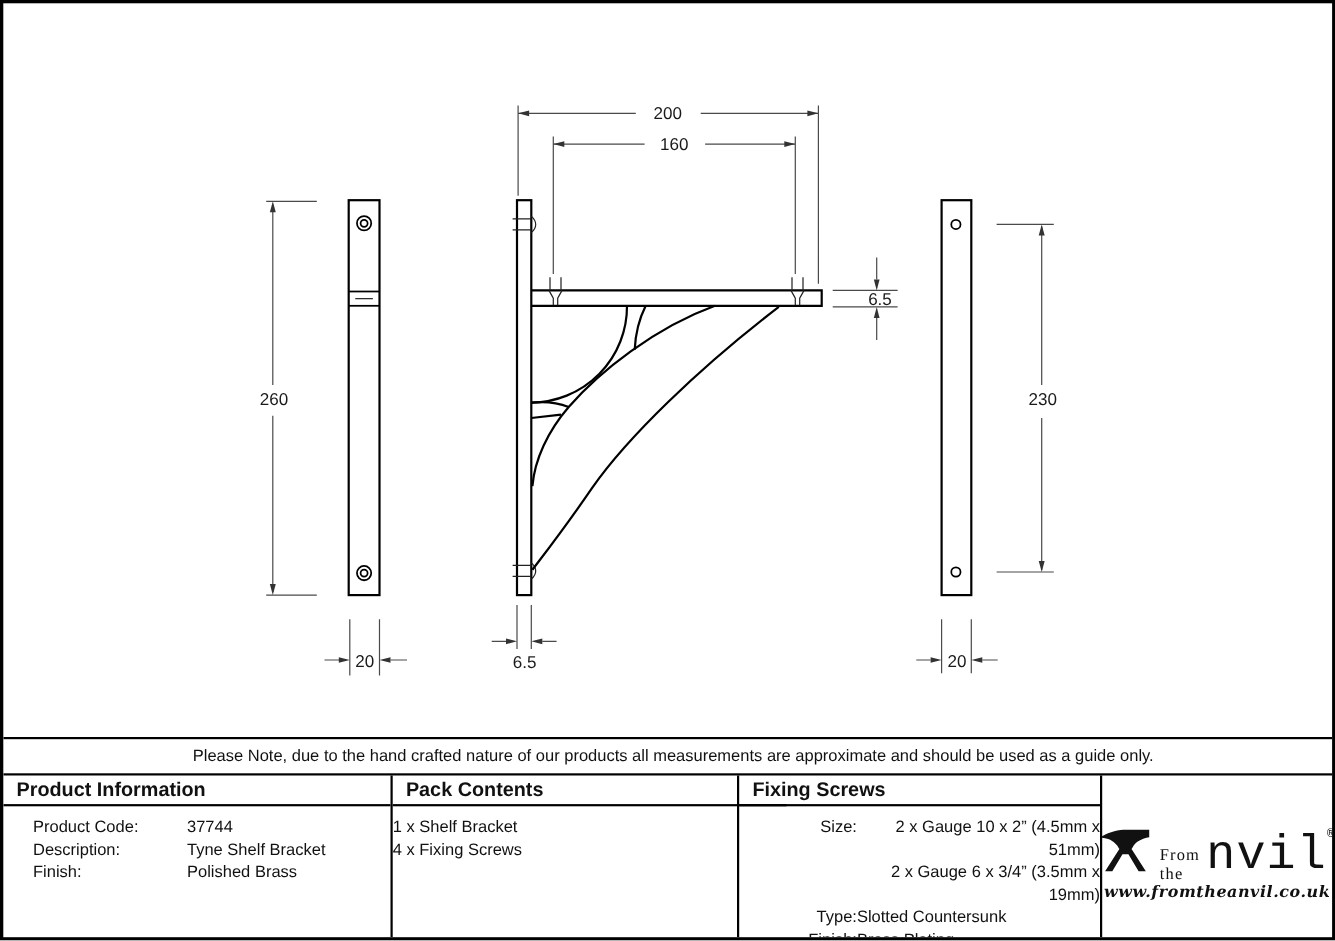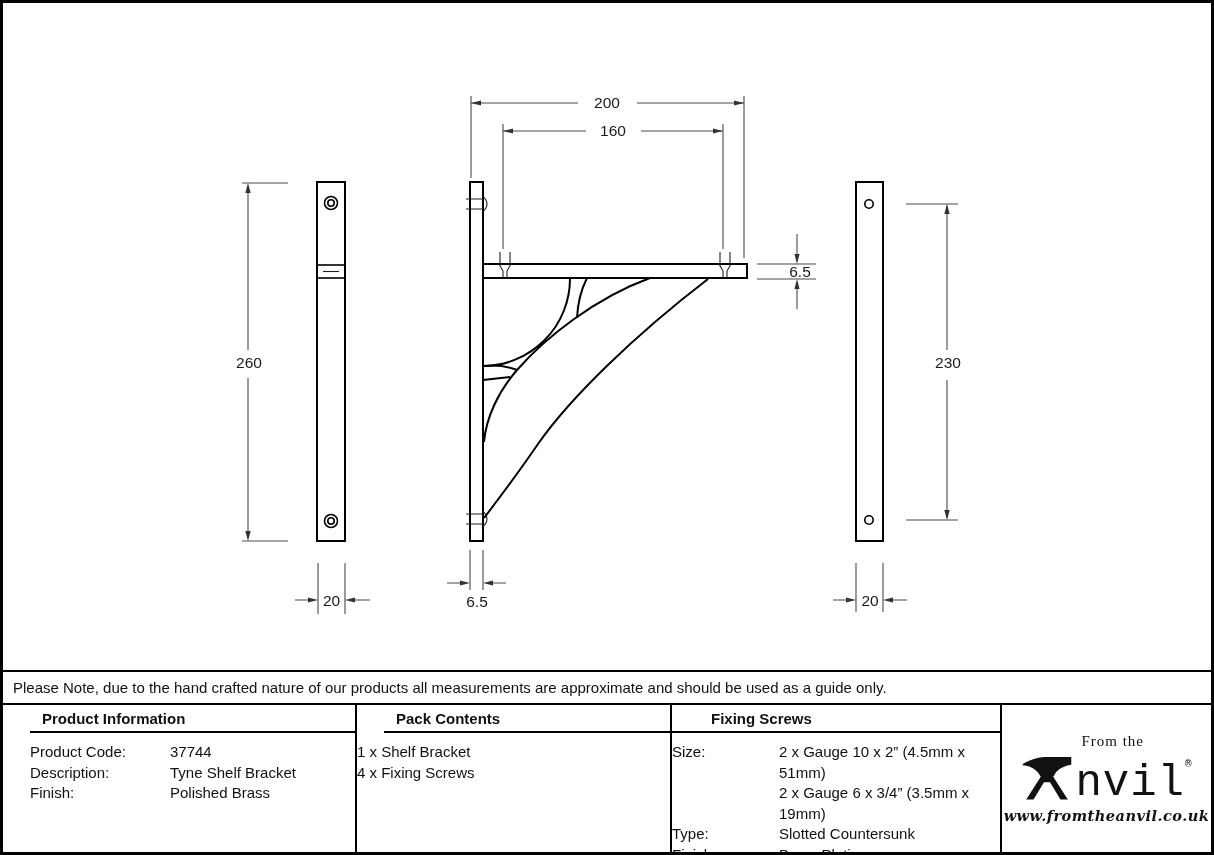--- a/index.html
+++ b/index.html
@@ -11,40 +11,40 @@
   svg.drawing{position:absolute;left:0;top:0;}
   svg .part{stroke:#000;stroke-width:2;fill:none;}
   svg .part2{stroke:#000;stroke-width:1.6;fill:none;}
   svg .thin{stroke:#222;stroke-width:1.1;fill:none;}
   svg .dim{stroke:#4a4a4a;stroke-width:1.1;fill:none;}
   svg .ah{fill:#333;stroke:none;}
   svg text{font-family:"Liberation Sans",sans-serif;font-size:15.5px;fill:#1a1a1a;text-anchor:middle;}
   .note-row{
     position:absolute;left:0;right:0;top:667px;height:31px;
     border-top:2px solid #000;border-bottom:2px solid #000;
-    display:flex;align-items:center;padding-left:10px;font-size:15px;
+    display:flex;align-items:center;padding-left:10px;font-size:15px;justify-content:center;
   }
   .info-table{position:absolute;left:0;right:0;top:702px;bottom:0;}
   .cell{position:absolute;top:0;bottom:0;box-sizing:border-box;}
   .c1{left:0;width:352px;}
   .c2{left:352px;width:360px;border-left:2px solid #000;}
-  .c3{left:667px;width:330px;border-left:2px solid #000;}
+  .c3{left:667px;width:330px;border-left:2px solid #000;text-align:right;}
   .clogo{left:997px;right:0;border-left:2px solid #000;display:flex;align-items:center;justify-content:center;}
   .hdr{height:26px;border-bottom:2px solid #000;display:flex;align-items:center;
-       padding-left:12px;font-weight:bold;font-size:15px;margin-left:27px;}
+       padding-left:12px;font-weight:bold;font-size:18px;}
   .cellbody{padding-top:9px;font-size:15px;line-height:20.5px;}
   .row{display:flex;}
   .c1 .row{padding-left:27px;}
   .c1 .lbl{width:140px;flex:none;}
   .c2 .cellbody{text-align:right;}
   .c3 .row{}
   .c3 .lbl{width:107px;flex:none;}
   .logo{display:flex;flex-direction:column;align-items:center;}
   .logo-top{display:flex;align-items:flex-end;}
-  .logo-right{display:flex;flex-direction:column;margin-left:2px;}
+  .logo-right{display:flex;flex-direction:row;margin-left:2px;align-items:flex-end;}
   .from-the{font-family:"Liberation Serif",serif;font-size:15px;margin:0 0 -6px 6px;letter-spacing:1px;}
   .nvil{font-family:Liberation Mono, monospace;font-size:44px;line-height:40px;letter-spacing:1px;}
   .nvil sup{font-size:11px;vertical-align:28px;letter-spacing:0;}
   .logo-url{font-family:"DejaVu Serif",serif;font-style:italic;font-weight:bold;
             font-size:14.5px;margin-top:4px;letter-spacing:0.5px;}
 </style>
 </head>
 <body>
 
 <div class="sheet">

